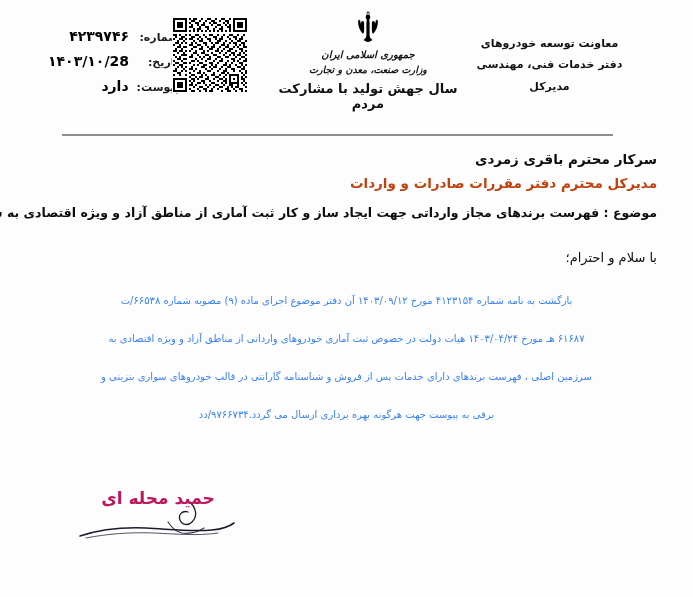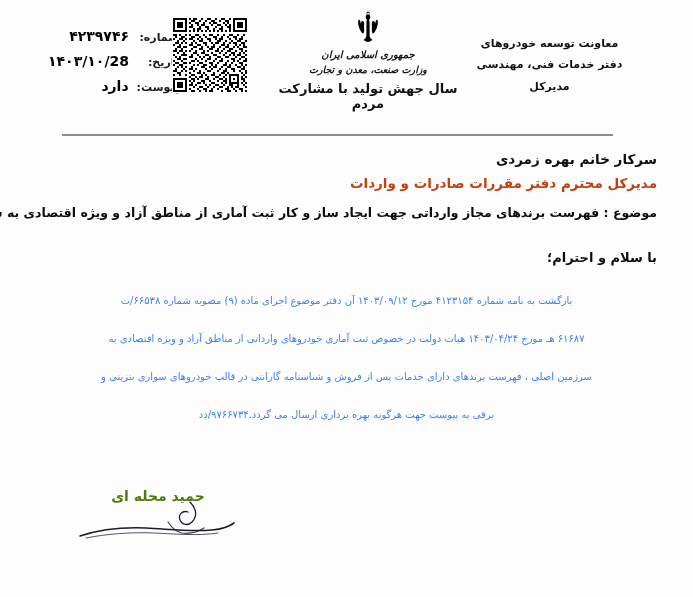--- a/index.html
+++ b/index.html
@@ -169,21 +169,21 @@
     letter-spacing: 0.05px;
     white-space: nowrap;
   }
 
   
   .greeting {
     position: absolute;
     top: 250px;
     right: 36px;
     font-size: 13px;
-    font-weight: 700;
+    font-weight: 400;
     color: #0d0d0d;
   }
 
   
   .body-text {
     position: absolute;
     top: 282px;
     right: 36px;
     left: 36px;
     text-align: justify;
@@ -201,23 +201,23 @@
 
   
   .signature {
     position: absolute;
     top: 488px;
     left: 58px;
     width: 200px;
     text-align: center;
   }
   .sig-name {
-    font-size: 14px;
+    font-size: 17px;
     font-weight: 600;
-    color: #4d7c0f;
+    color: #be185d;
     position: relative;
     z-index: 2;
   }
   .sig-mark {
     position: absolute;
     top: 4px;
     left: 14px;
     width: 180px;
     height: 58px;
     z-index: 1;
@@ -642,21 +642,21 @@
     <div class="dept-block">
       <div class="dept-line">معاونت توسعه خودروهای</div>
       <div class="dept-line">دفتر خدمات فنی، مهندسی</div>
       <div class="dept-line">مدیرکل</div>
     </div>
 
     <div class="divider"></div>
   </div>
 
   <div class="addressee">
-    <div class="addressee-name">سرکار خانم بهره زمردی</div>
+    <div class="addressee-name">سرکار محترم باقری زمردی</div>
     <div class="addressee-title">مدیرکل محترم دفتر مقررات صادرات و واردات</div>
   </div>
 
   <div class="subject">موضوع : فهرست برندهای مجاز وارداتی جهت ایجاد ساز و کار ثبت آماری از مناطق آزاد و ویژه اقتصادی به سرزمین اصلی</div>
 
   <div class="greeting">با سلام و احترام؛</div>
 
   <div class="body-text">
     <div class="body-line l1">بازگشت به نامه شماره ۴۱۲۳۱۵۴ مورخ ۱۴۰۳/۰۹/۱۲ آن دفتر موضوع اجرای ماده (۹) مصوبه شماره ۶۶۵۳۸/ت</div>
     <div class="body-line l2">۶۱۶۸۷ هـ مورخ ۱۴۰۳/۰۴/۲۴ هیات دولت در خصوص ثبت آماری خودروهای وارداتی از مناطق آزاد و ویژه اقتصادی به</div>

